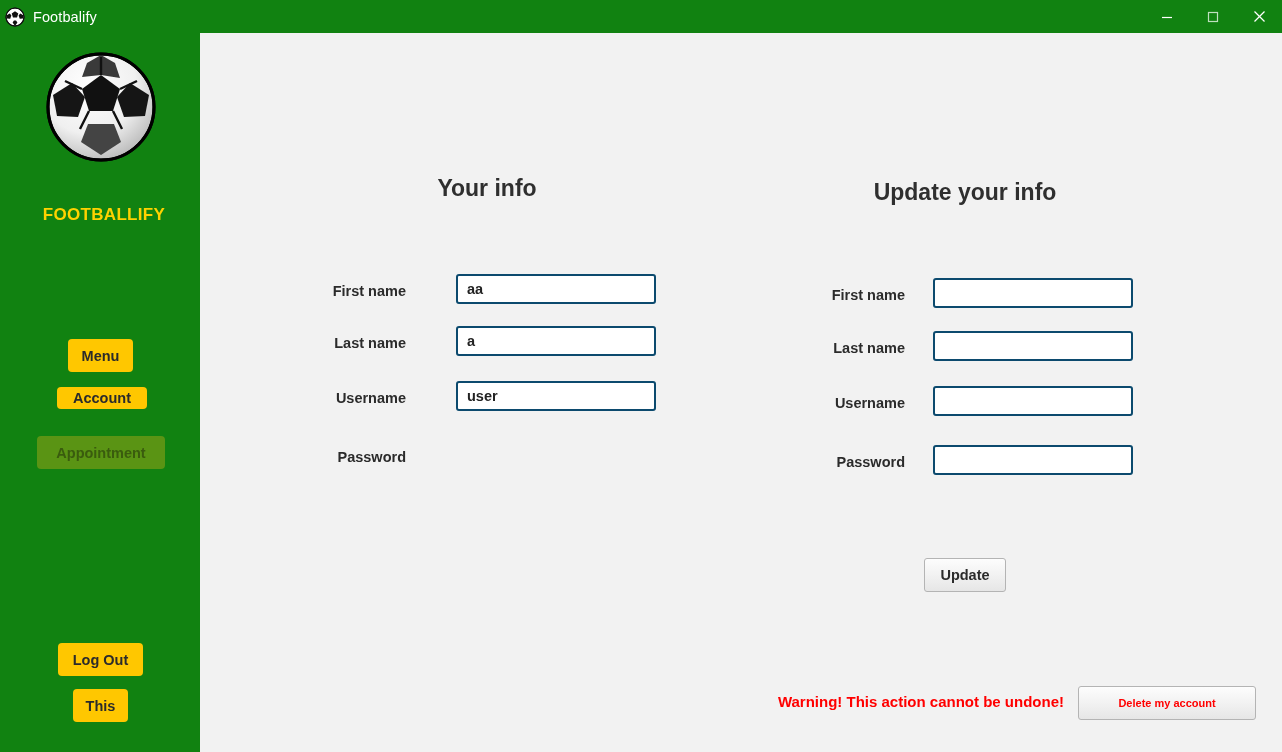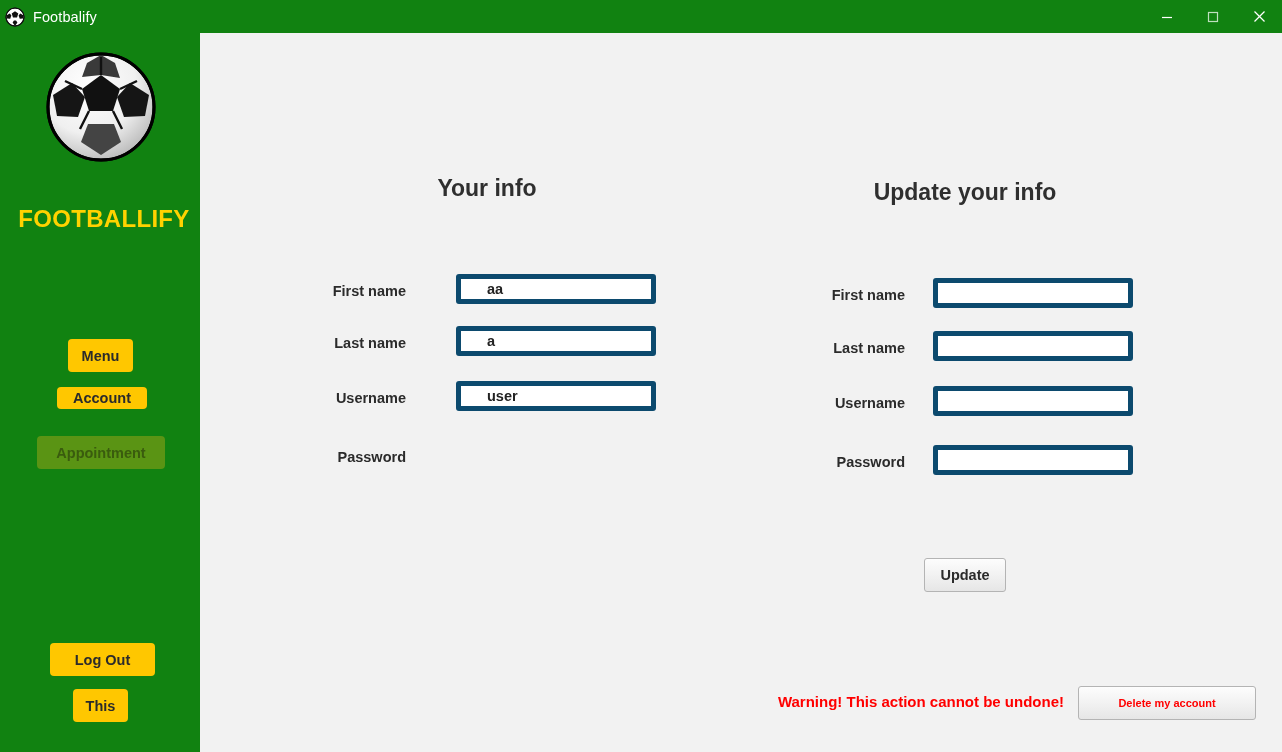--- a/index.html
+++ b/index.html
@@ -44,21 +44,21 @@
     background: #118211;
   }
   .logo-ball {
     position: absolute; left: 45px; top: 18px;
     width: 112px; height: 112px;
   }
   .brand {
     position: absolute; left: 0; top: 172px;
     width: 208px; text-align: center;
     color: #ffd200;
-    font-size: 24px; font-weight: bold;
+    font-size: 17px; font-weight: bold;
     letter-spacing: .3px;
   }
   .navbtn {
     position: absolute;
     background: #ffc700;
     color: #2b2b2b;
     border: none;
     border-radius: 4px;
     font-family: "Liberation Sans", sans-serif;
     font-size: 14.5px; font-weight: bold;
@@ -67,21 +67,21 @@
     text-align: center;
   }
   .navbtn.disabled {
     background: #5a9414;
     color: #3a5c0e;
     cursor: default;
   }
   #btn-menu        { left: 68px;  top: 306px; width: 65px;  height: 33px; }
   #btn-account     { left: 57px;  top: 354px; width: 90px;  height: 22px; }
   #btn-appointment { left: 37px;  top: 403px; width: 128px; height: 33px; }
-  #btn-logout      { left: 50px;  top: 610px; width: 105px;  height: 33px; }
+  #btn-logout      { left: 58px;  top: 610px; width: 85px;  height: 33px; }
   #btn-quit        { left: 73px;  top: 656px; width: 55px;  height: 33px; }
 
   
   .content {
     position: absolute; left: 200px; top: 55px;
     width: 1082px; height: 697px;
     background: #f2f2f2;
   }
 
   .panel-title {
@@ -98,26 +98,26 @@
     position: absolute;
     font-size: 14.5px; font-weight: bold;
     color: #2b2b2b;
     text-align: right;
     white-space: nowrap;
   }
   .field-input {
     position: absolute;
     height: 30px;
     background: #ffffff;
-    border: 5px solid #0c4a6e;
+    border: 2px solid #0c4a6e;
     border-radius: 3px;
     font-family: "Liberation Sans", sans-serif;
     font-size: 14.5px; font-weight: bold;
     color: #222;
-    padding: 0 26px;
+    padding: 0 9px;
     outline: none;
   }
 
   
   .left-lbl  { left: 36px;  width: 170px; }
   .left-inp  { left: 256px; width: 200px; }
   
   .right-lbl { left: 520px; width: 185px; }
   .right-inp { left: 733px; width: 200px; }
 

